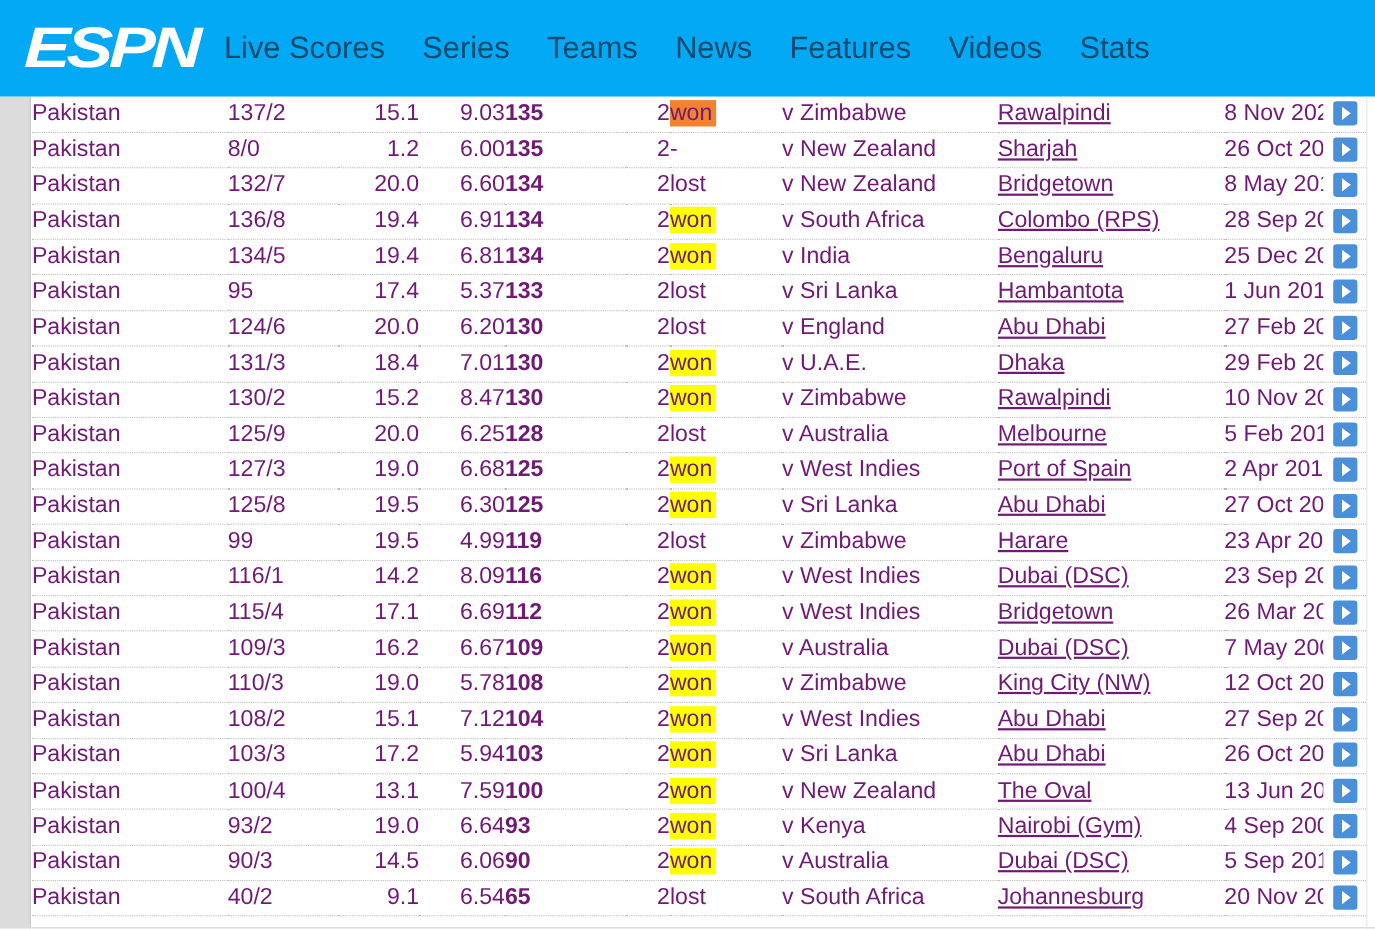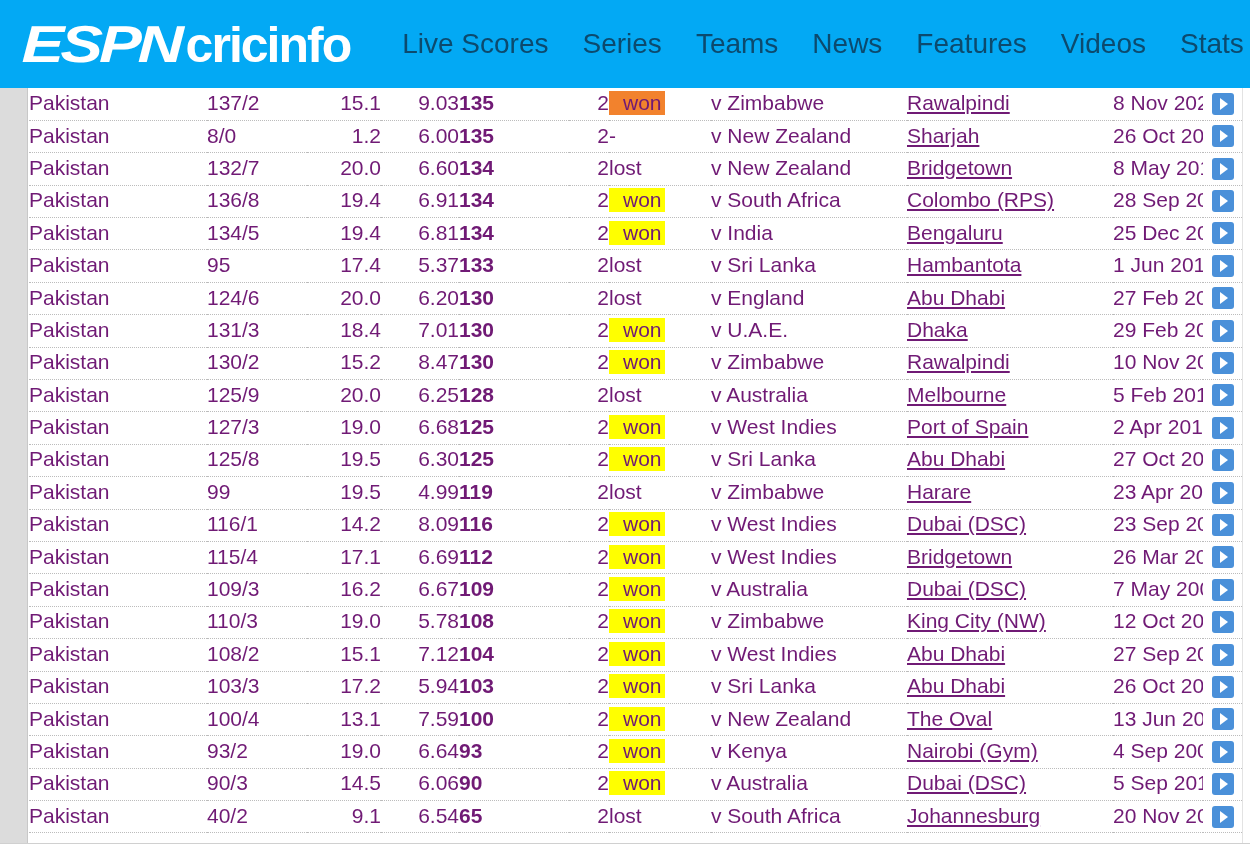--- a/index.html
+++ b/index.html
@@ -148,21 +148,21 @@
   td.rpo     { text-align: right; padding-right: 12px; }
   td.target  { text-align: left; padding-right: 22px; font-weight: 700; }
   td.inns    { text-align: right; padding-right: 0px; }
   td.result  { text-align: left;  padding-left: 9px; }
   td.ground  { text-align: left;  padding-left: 4px; text-decoration: underline; }
   td.date    { text-align: right; padding-right: 8px; }
   td.link    { text-align: center; }
 
   .hl {
     display: inline-block;
-    padding: 1px 3px 2px 14px;
+    padding: 1px 3px 2px 0;
     line-height: 1;
   }
   .hl-yellow { background: #ffff00; }
   .hl-orange { background: #f2822d; }
 
   .play-icon {
     display: inline-block;
     width: 22px;
     height: 22px;
     border-radius: 3px;
@@ -191,21 +191,20 @@
 </style>
 </head>
 <body>
 
 <div id="page">
 
   <div id="site-header">
 
     <div class="brand">
       <span class="espn">ESPN</span>
-      <span class="cric">cricinfo</span>
     </div>
 
     <nav id="main-nav">
       <span class="nav-item">Live Scores</span>
       <span class="nav-item">Series</span>
       <span class="nav-item">Teams</span>
       <span class="nav-item">News</span>
       <span class="nav-item">Features</span>
       <span class="nav-item">Videos</span>
       <span class="nav-item">Stats</span>

